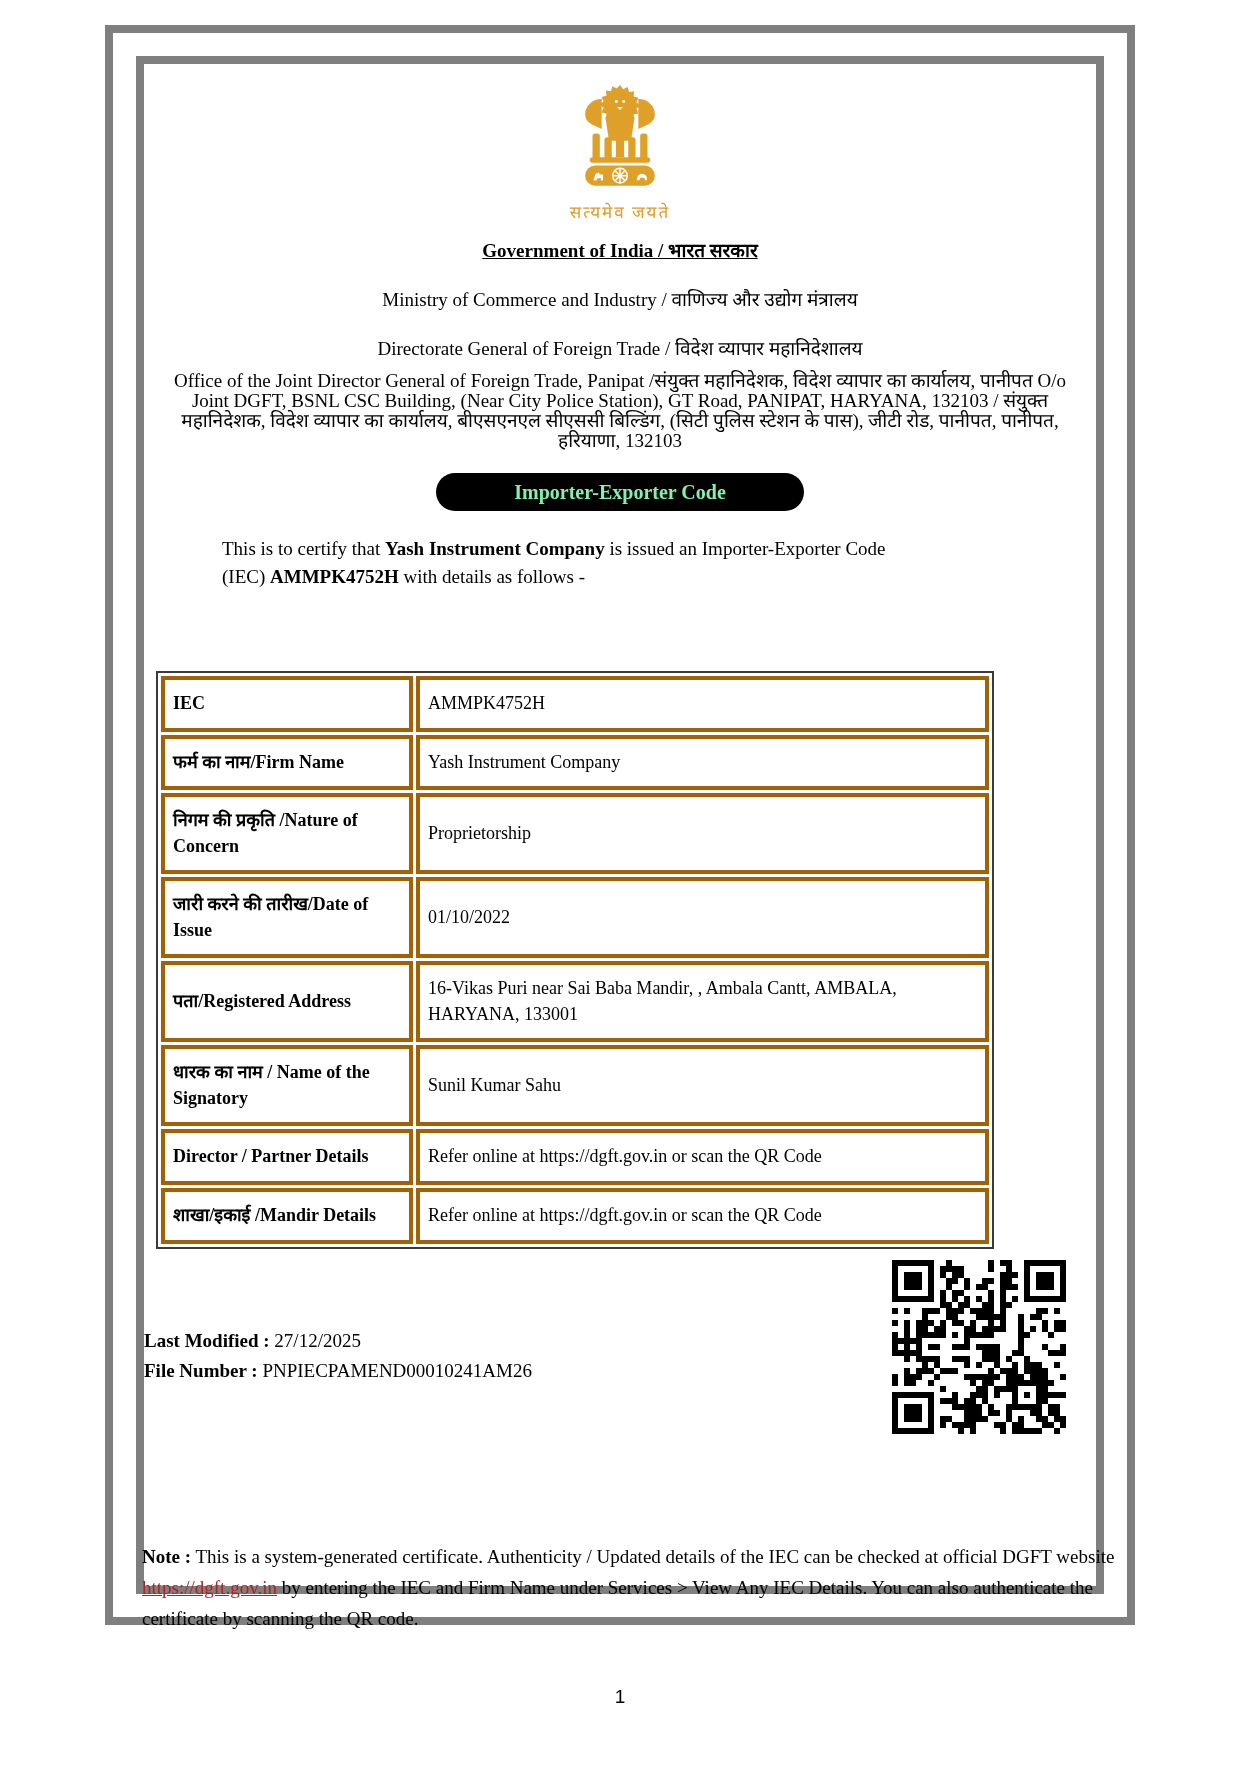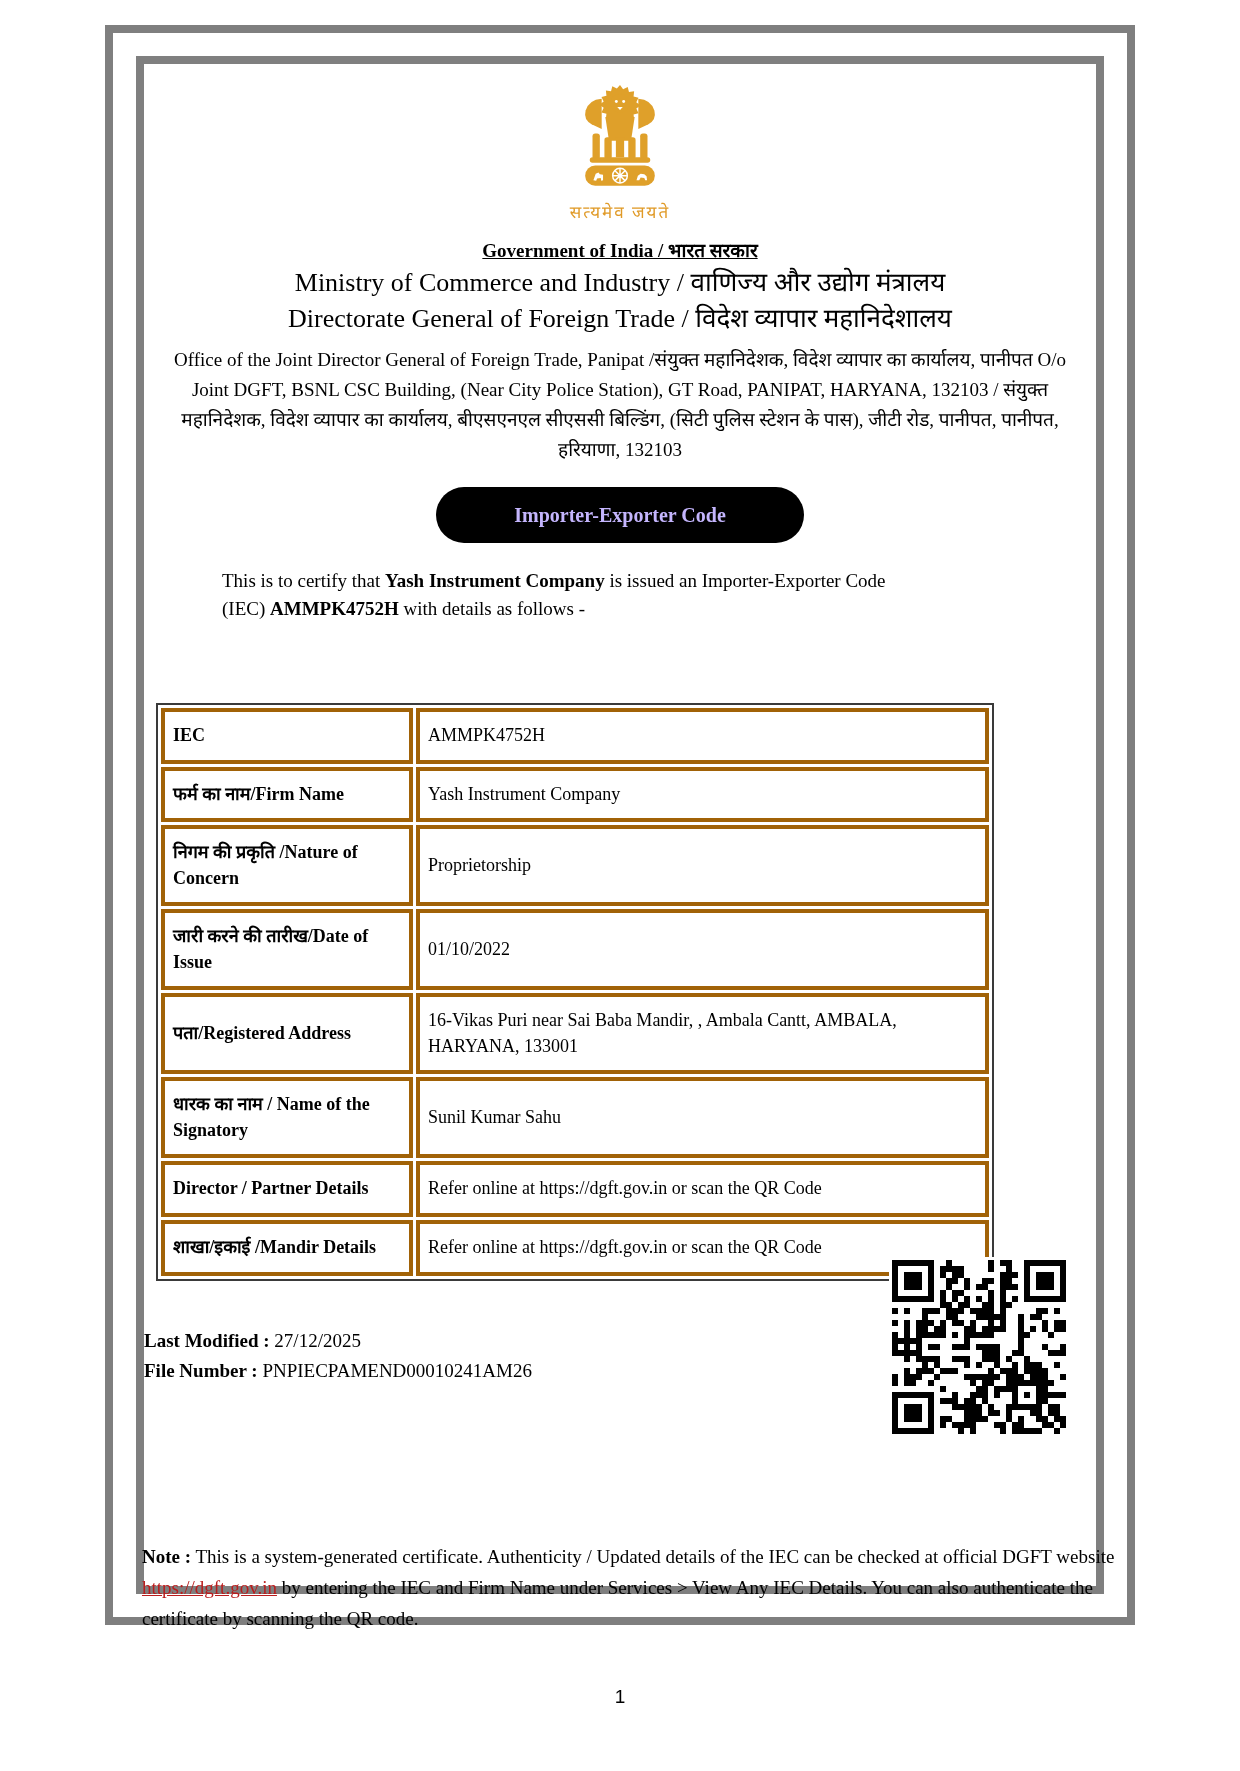--- a/index.html
+++ b/index.html
@@ -17,26 +17,26 @@
     border:8px solid #7f7f7f; width:100%; height:100%; position:relative;
   }
   .content { position:absolute; inset:0; padding:14px 12px; }
 
   .center { text-align:center; }
   .emblem-wrap { text-align:center; margin-top:6px; }
   .emblem-caption {
     color:#E09A27; font-size:17px; margin-top:2px; letter-spacing:2px;
   }
   .gov-line { font-size:19px; font-weight:bold; margin-top:14px;text-decoration:underline; }
-  .ministry-line, .directorate-line { font-size:26px; margin-top:0; }
-  .office-line { font-size:19px; margin-top:10px; line-height:30px; }
+  .ministry-line, .directorate-line { font-size:19px; margin-top:23px; }
+  .office-line { font-size:19px; margin-top:10px; line-height:20px; }
 
   .iec-badge {
-    width:368px; height:56px; margin:22px auto 0;
-    background:#000; color:#c4b5fd; border-radius:28px;
+    width:368px; height:38px; margin:22px auto 0;
+    background:#000; color:#86efac; border-radius:28px;
     display:flex; align-items:center; justify-content:center;
     font-size:20px; font-weight:bold;
   }
 
   .certify { margin:24px 0 0 66px; width:700px; font-size:19px; line-height:28px; }
 
   table.details {
     margin:80px 0 0 0; width:838px;
     border:2px solid #3a3a3a; border-collapse:separate; border-spacing:3px;
   }

